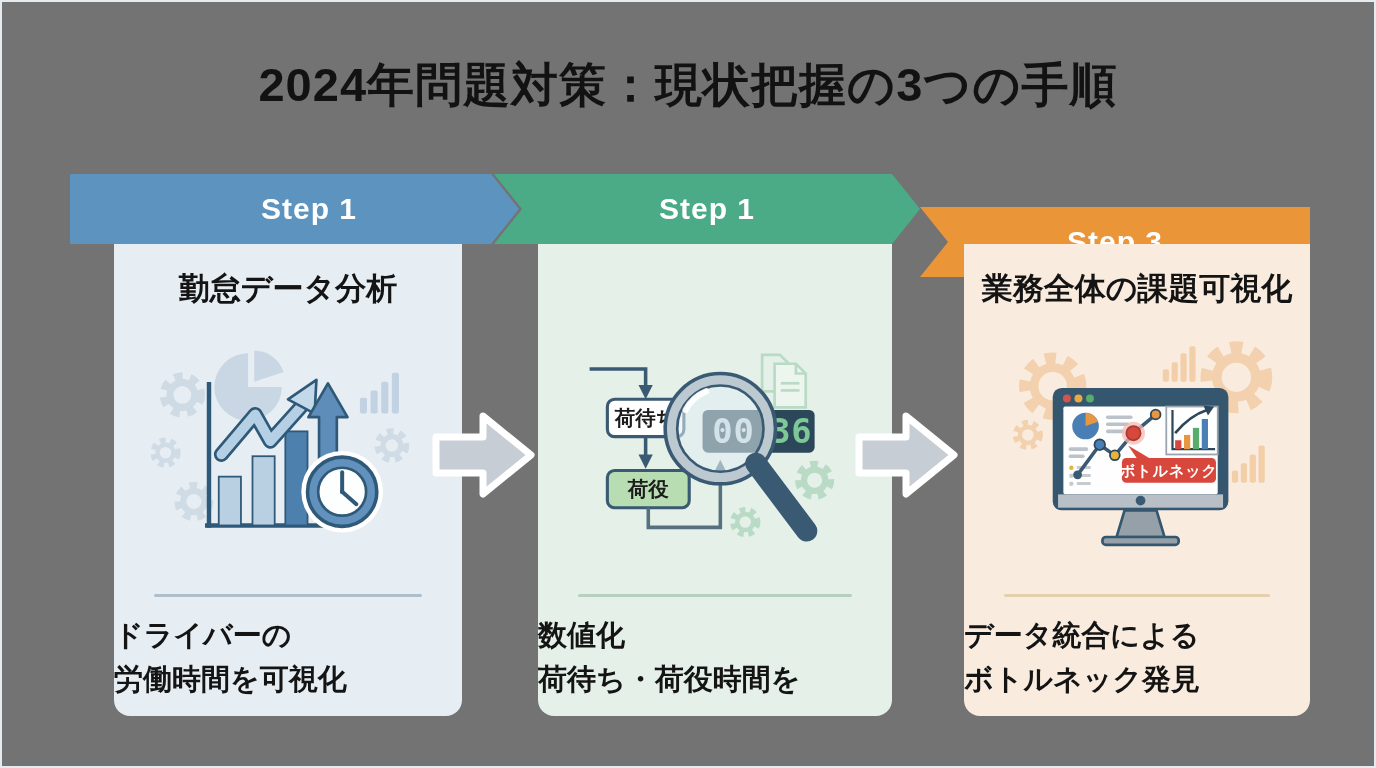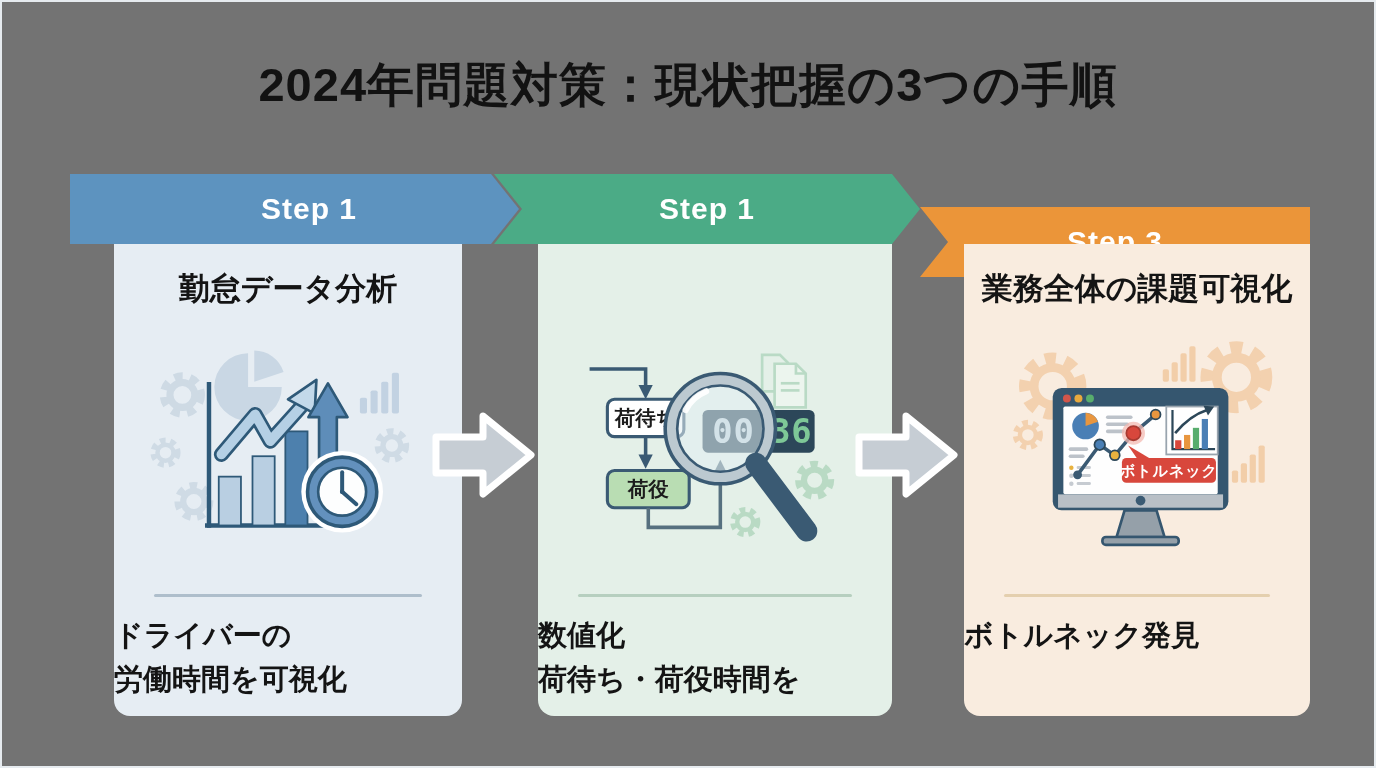--- a/index.html
+++ b/index.html
@@ -278,20 +278,21 @@
             <text x="231" y="166" text-anchor="middle" font-size="17" font-weight="bold" fill="#ffffff" letter-spacing="1">ボトルネック</text>
           </g>
           <g>
             <polygon points="181,205 217,205 226,235 172,235" fill="#95a0a9" stroke="#35566f" stroke-width="3"></polygon>
             <rect x="156" y="235" width="86" height="9" rx="4" fill="#95a0a9" stroke="#35566f" stroke-width="3"></rect>
           </g>
         </svg>
       </div>
       <div class="divider d3"></div>
       <div class="caption">
+        <div>データ統合による</div>
         <div>ボトルネック発見</div>
       </div>
     </div>
   </div>
 
   <div class="flow-arrow fa1">
     <svg viewBox="0 0 104 94">
       <polygon points="5,29 52,29 52,8 100,47 52,86 52,65 5,65" stroke="#ffffff" stroke-width="7" stroke-linejoin="round" fill="#c6cdd4"></polygon>
     </svg>
   </div>

